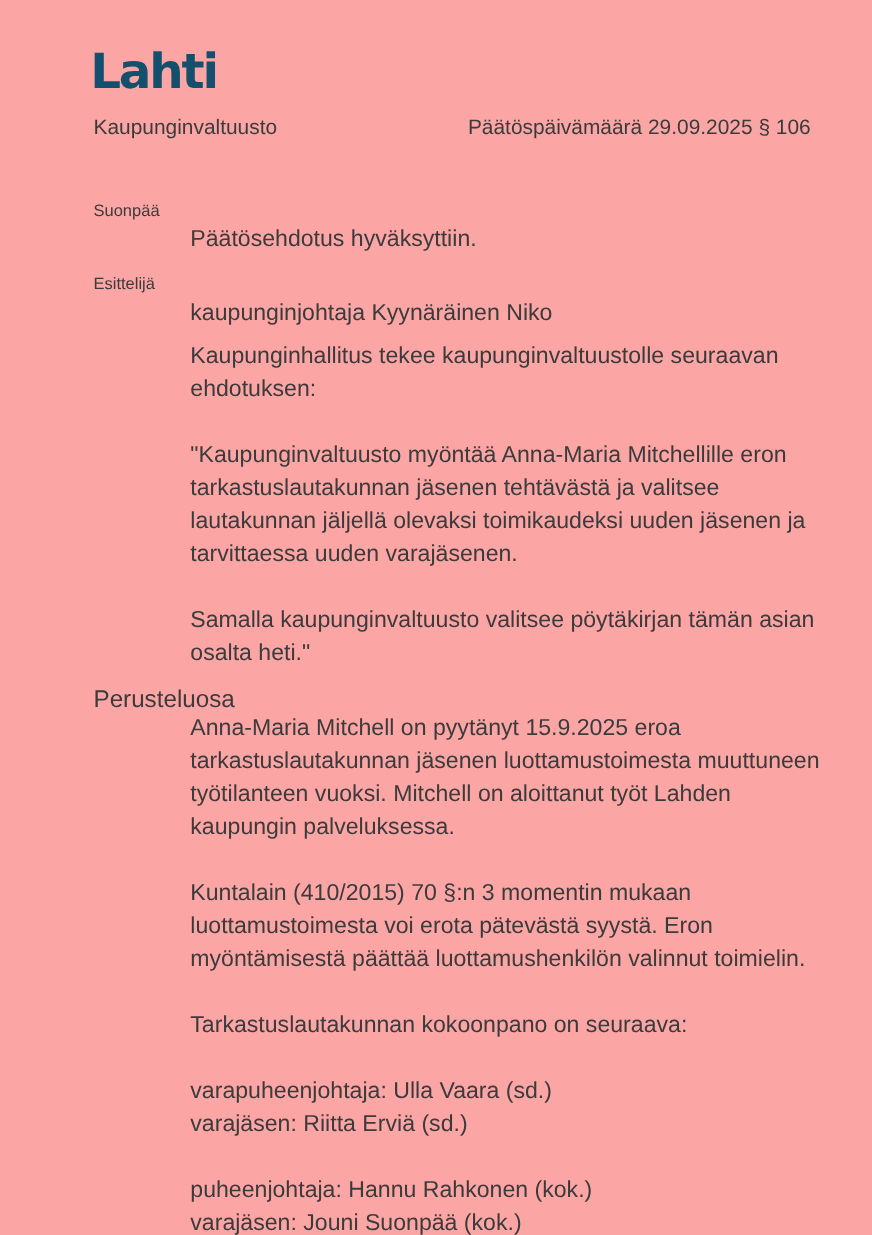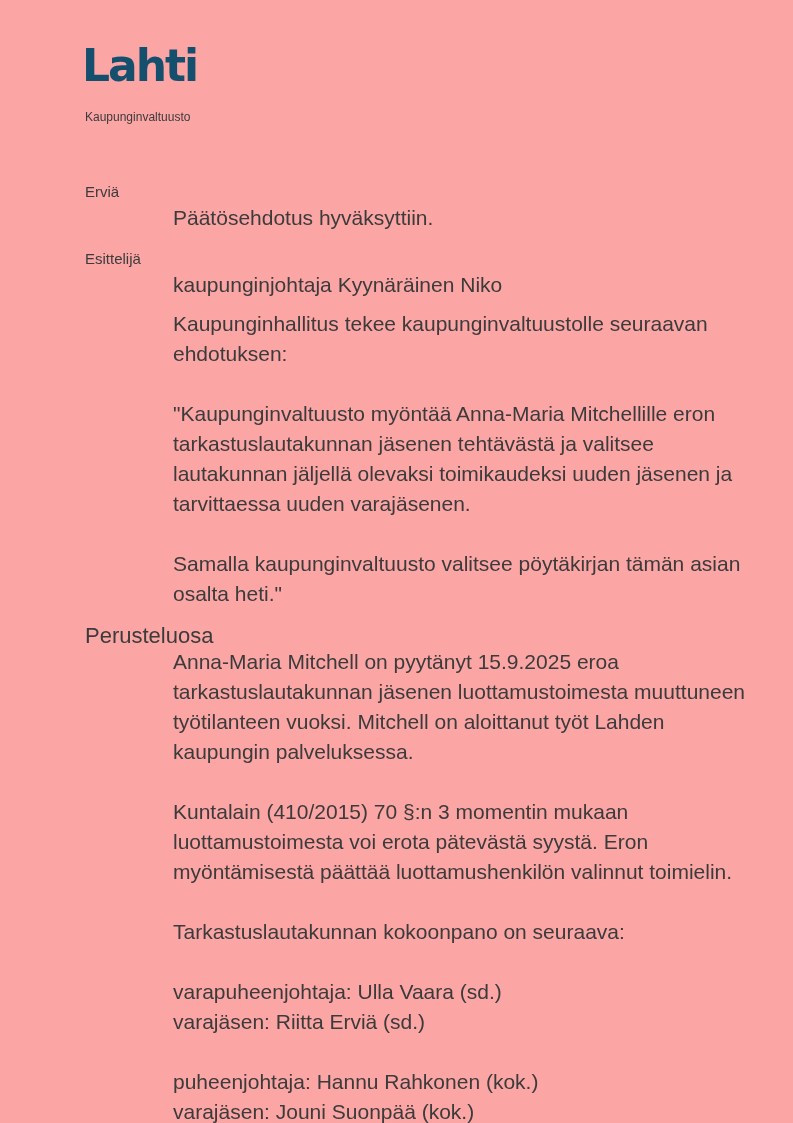--- a/index.html
+++ b/index.html
@@ -28,21 +28,21 @@
     line-height: 47px;
     letter-spacing: -2px;
     color: #14506e;
     margin-left: -3px;
   }
   .header-row {
     display: flex;
     justify-content: space-between;
     align-items: baseline;
     margin-top: 17px;
-    font-size: 12px;
+    font-size: 19px;
     line-height: 22px;
   }
   .section-label {
     font-size: 15px;
     line-height: 22px;
   }
   .s-paatos        { margin-top: 53px; }
   .s-esittelija    { margin-top: 15px; }
   .s-paatosehdotus { margin-top: 9px;  }
   .s-perusteluosa  { margin-top: 16px; }
@@ -63,24 +63,25 @@
 </style>
 </head>
 <body>
 
 <div class="page">
 
   <div class="logo">Lahti</div>
 
   <div class="header-row">
     <span>Kaupunginvaltuusto</span>
+    <span>Päätöspäivämäärä 29.09.2025 § 106</span>
   </div>
 
   <div class="section s-paatos">
-    <div class="section-label">Erviä</div>
+    <div class="section-label">Suonpää</div>
     <div class="section-body">
       <p class="para">Päätösehdotus hyväksyttiin.</p>
     </div>
   </div>
 
   <div class="section s-esittelija">
     <div class="section-label">Esittelijä</div>
     <div class="section-body">
       <p class="para">kaupunginjohtaja Kyynäräinen Niko</p>
     </div>

